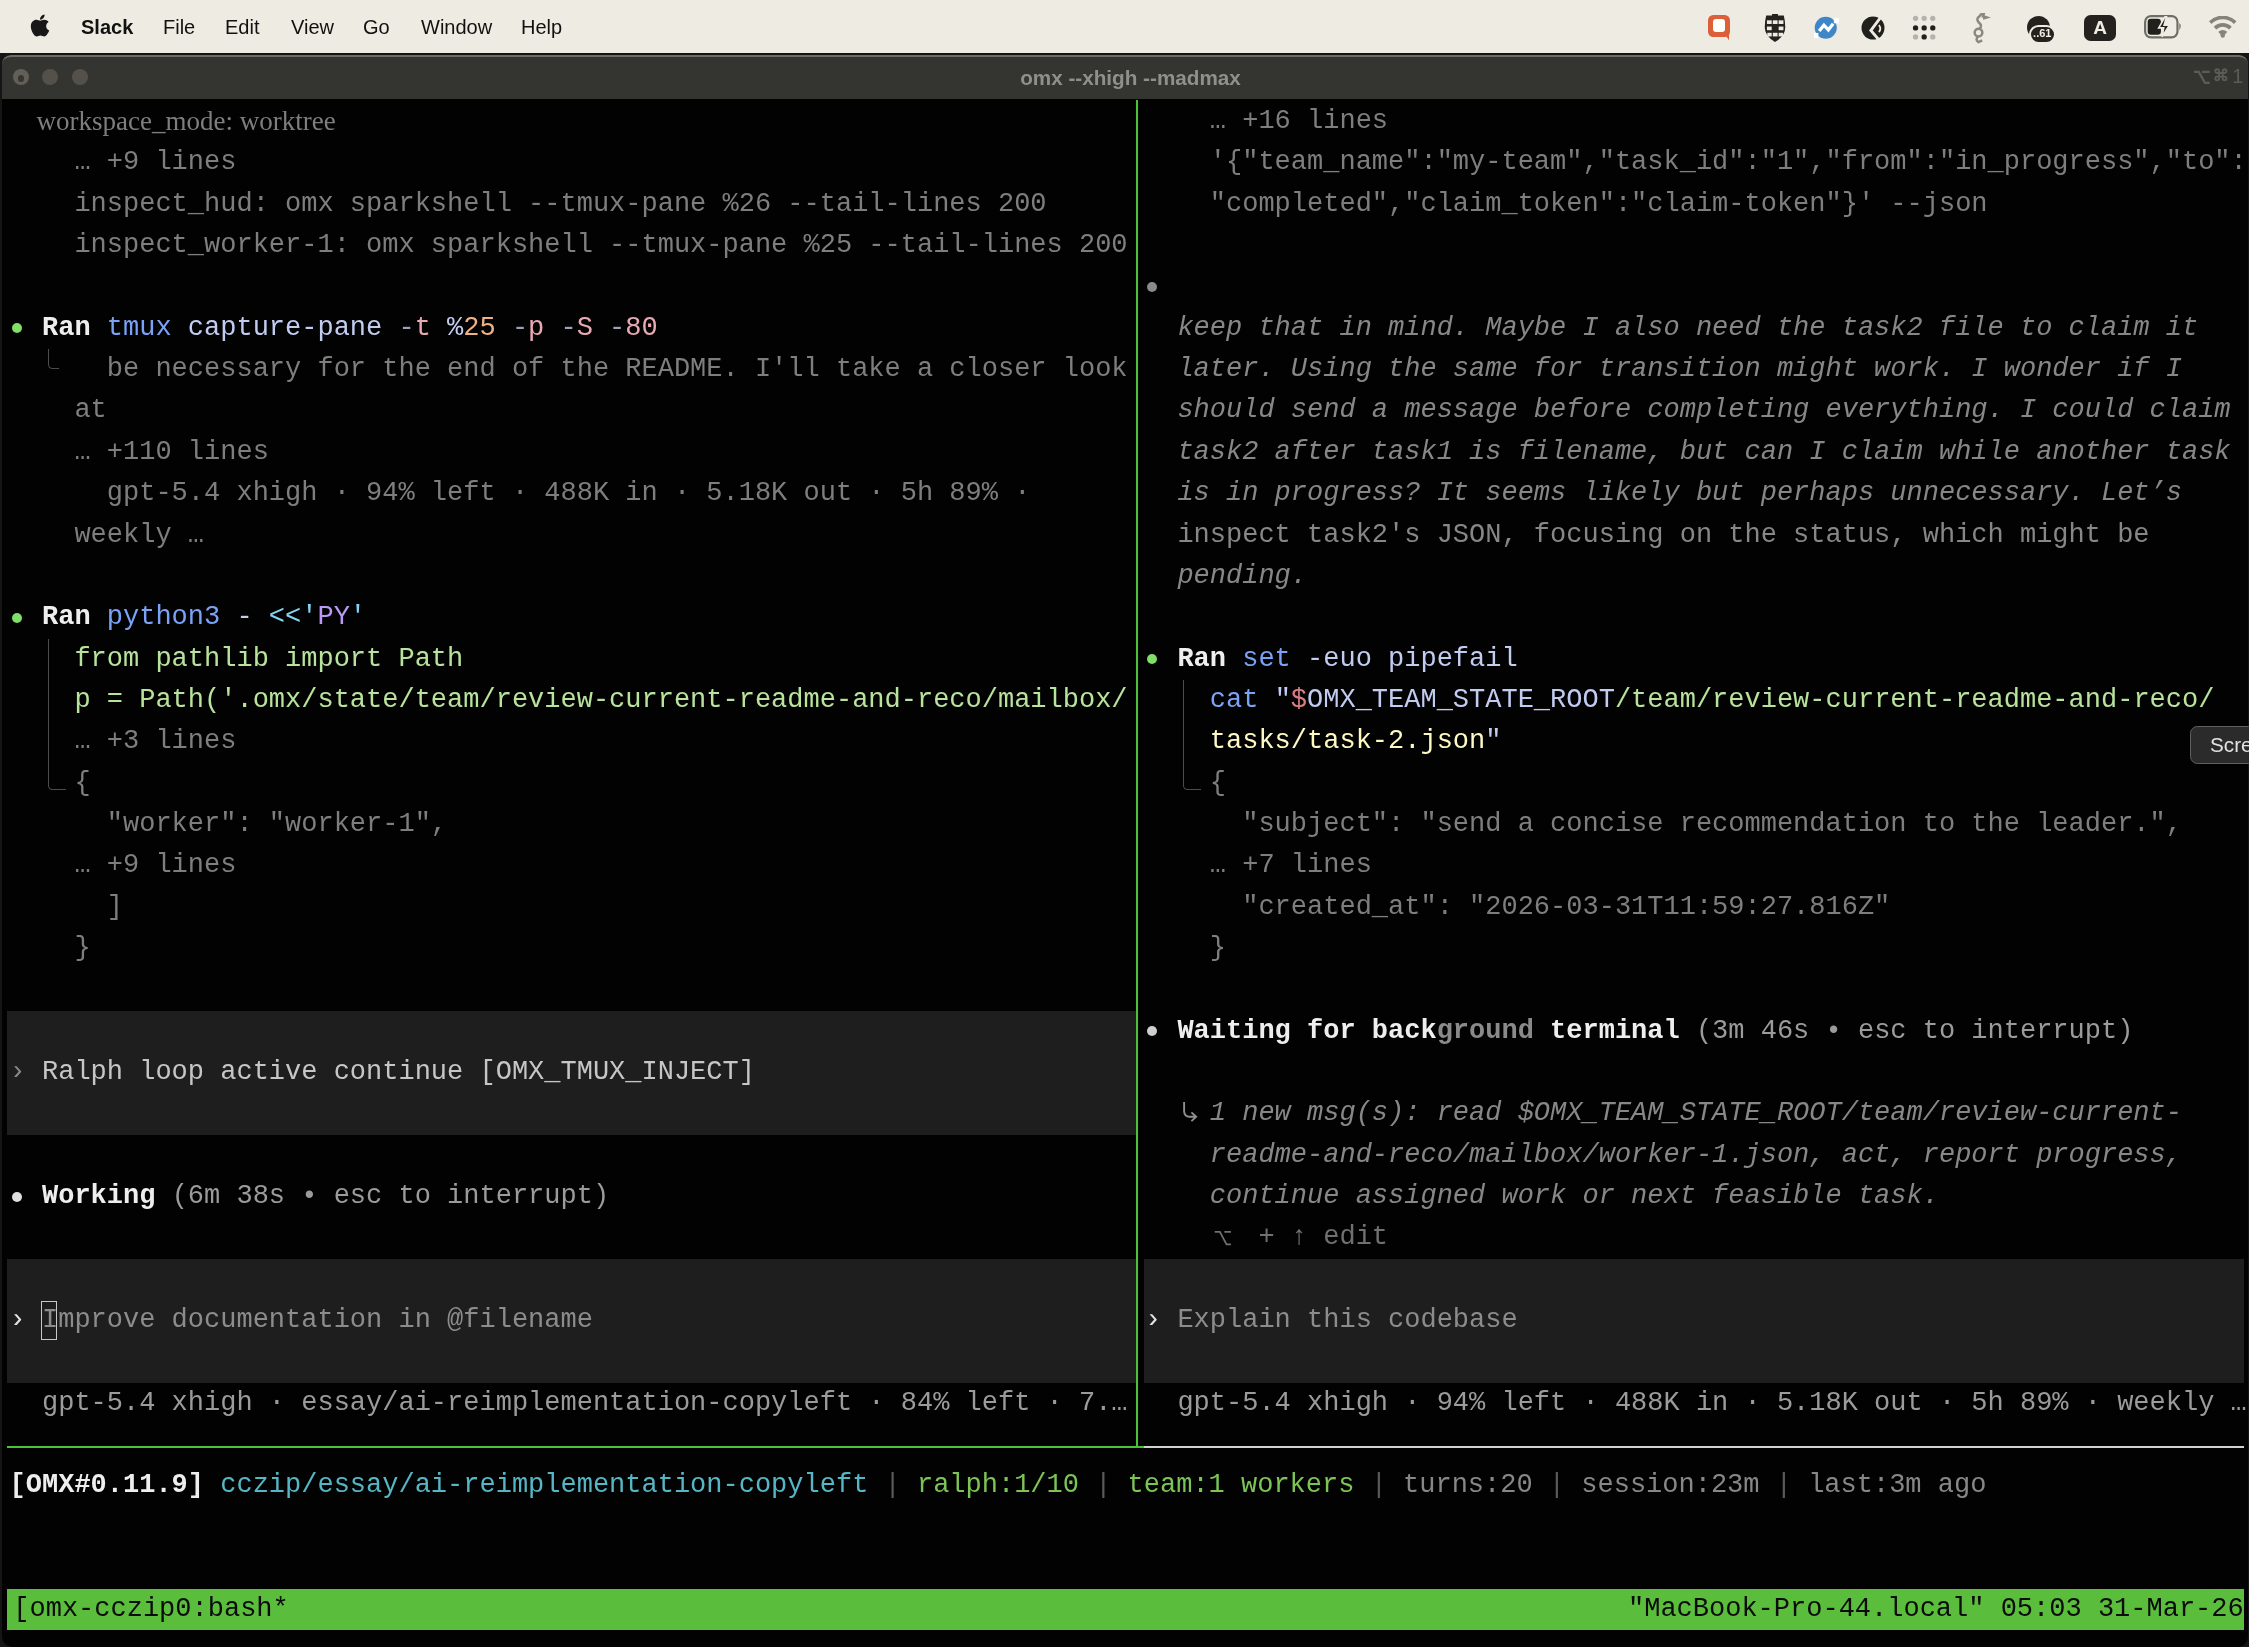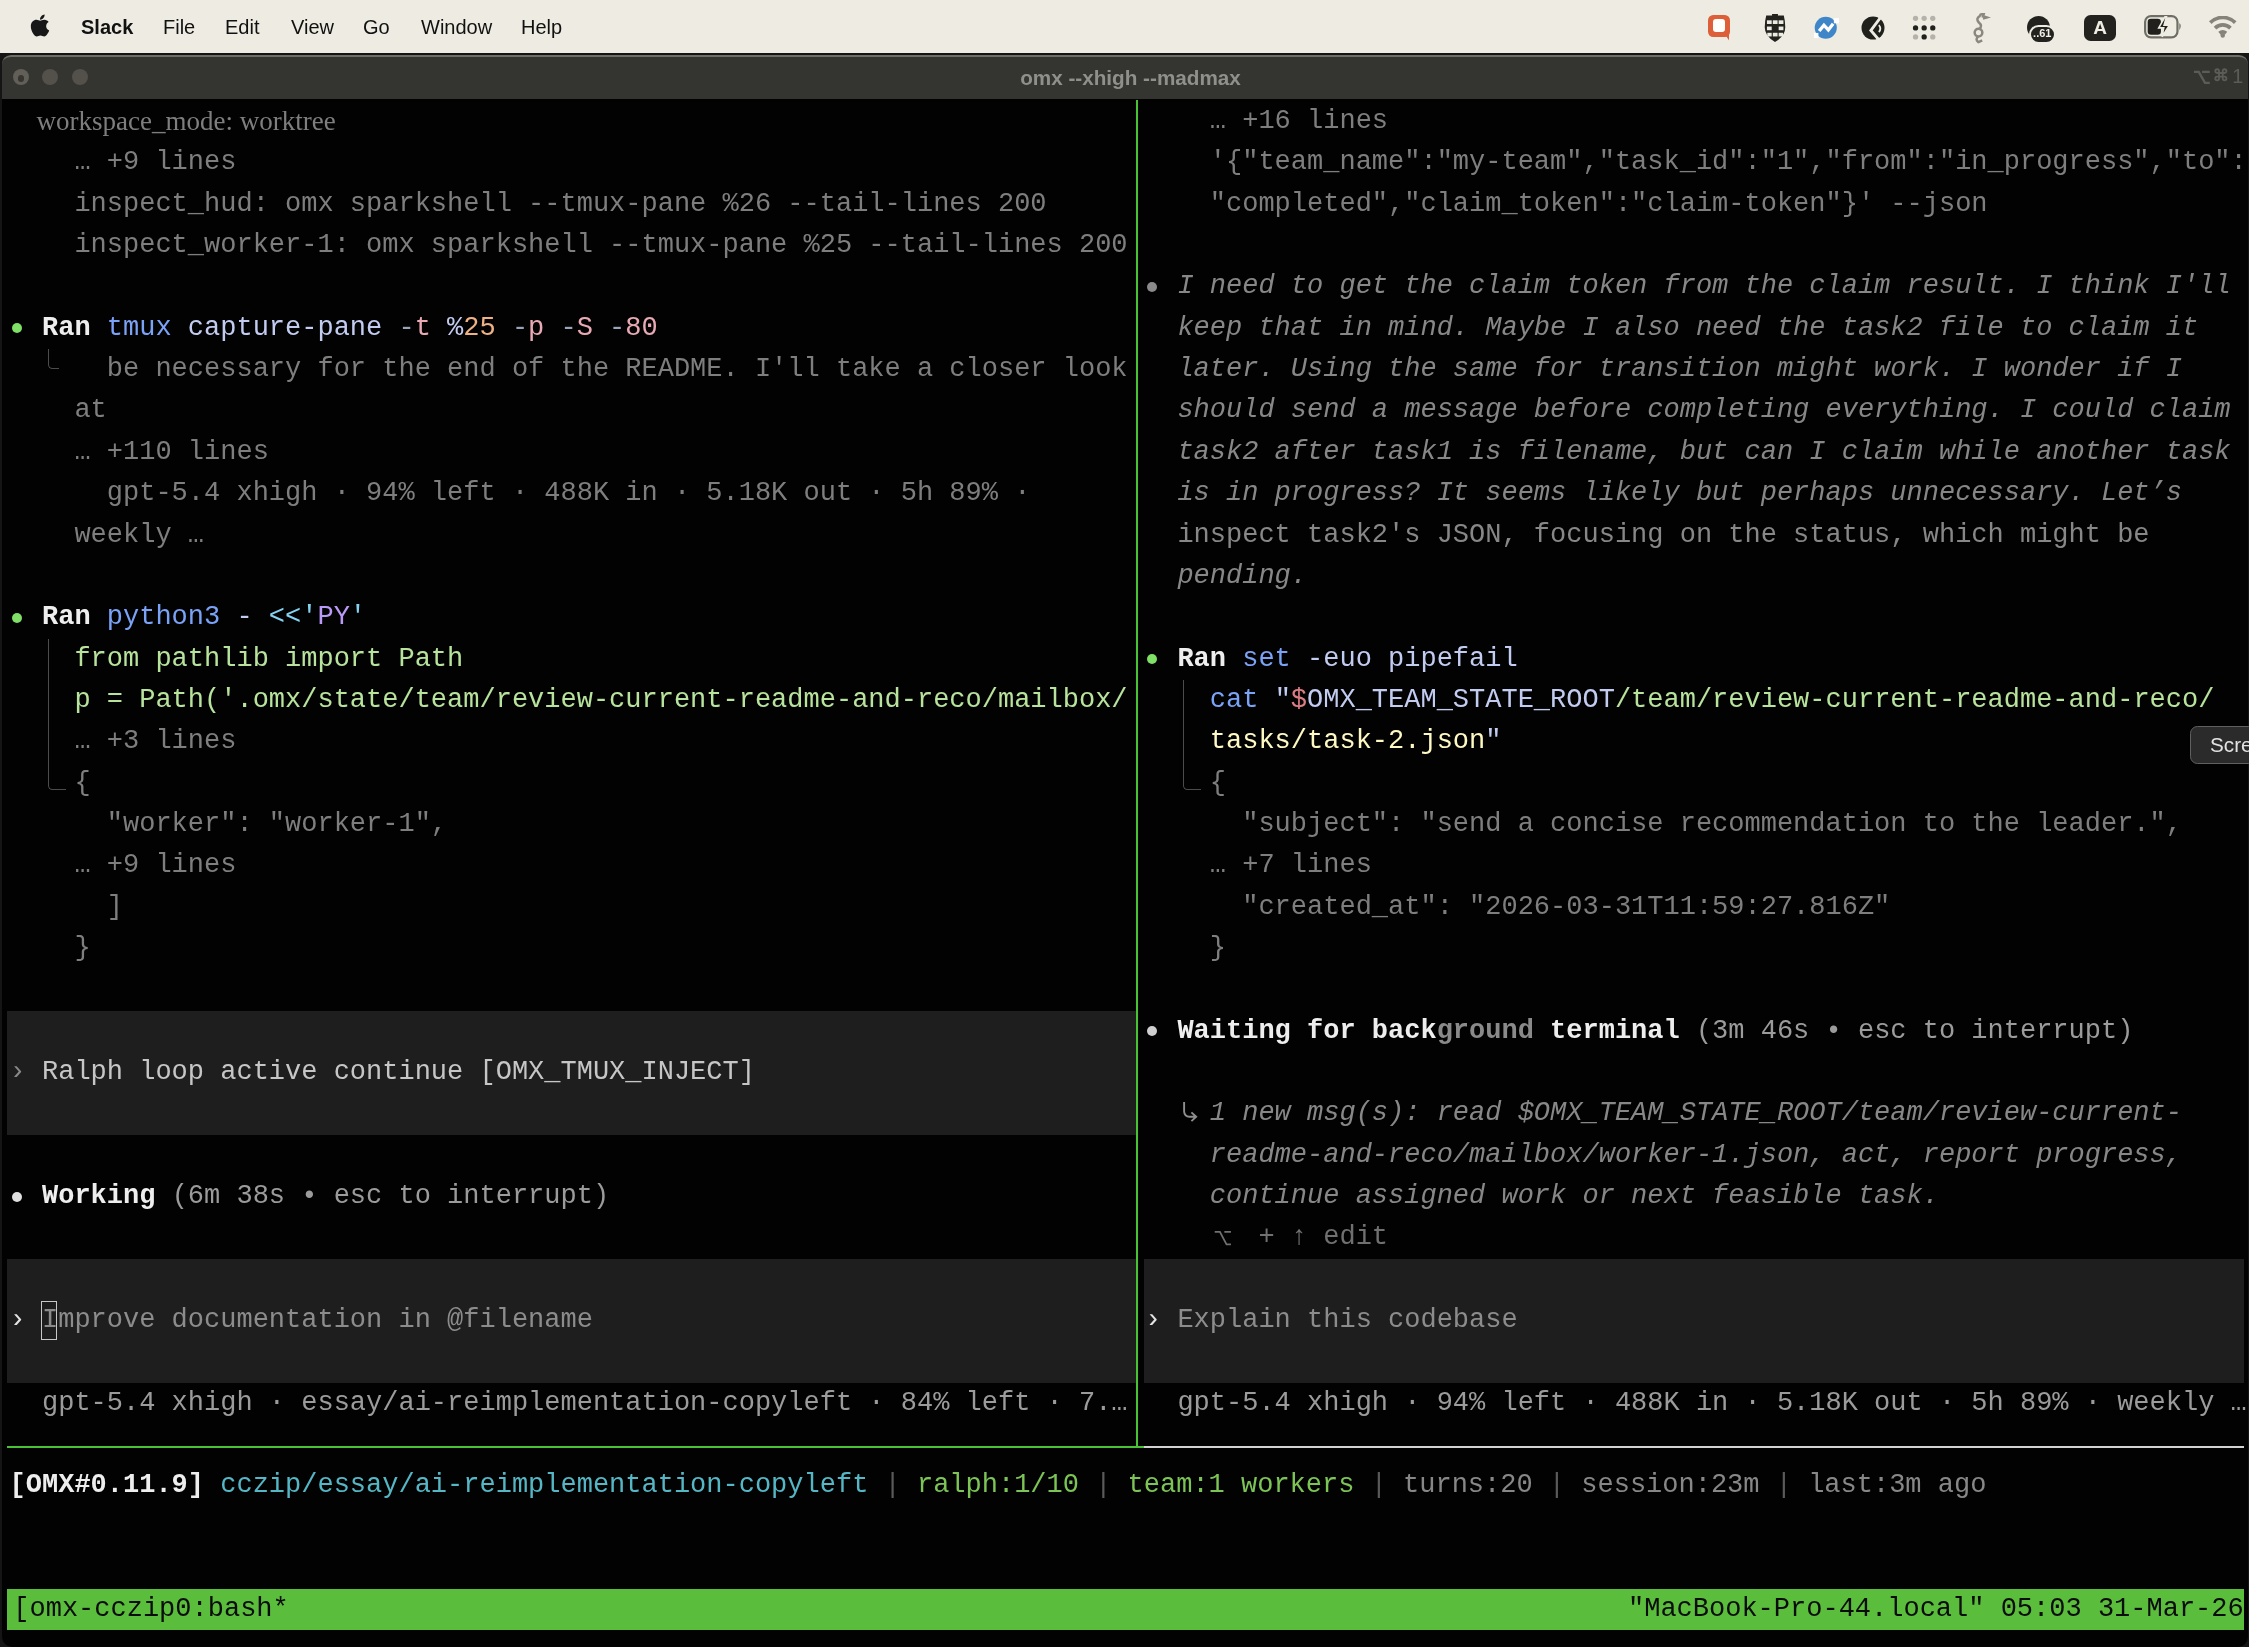--- a/index.html
+++ b/index.html
@@ -126,21 +126,21 @@
 <div class="r" style="left:9.6px;top:845px"><span style="color:#7e7e7e;">    … +9 lines</span></div>
 <div class="r" style="left:9.6px;top:887px"><span style="color:#7e7e7e;">      ]</span></div>
 <div class="r" style="left:9.6px;top:928px"><span style="color:#7e7e7e;">    }</span></div>
 <div class="r" style="left:9.6px;top:1052px"><span style="color:#8a8a8a;">›</span><span style="color:#7e7e7e;"> </span><span style="color:#c6c6c6;">Ralph loop active continue [OMX_TMUX_INJECT]</span></div>
 <div class="r" style="left:9.6px;top:1176px"><span style="color:#7e7e7e;">  </span><span style="color:#eeeeee;font-weight:bold">Working</span><span style="color:#7e7e7e;"> </span><span style="color:#9b9b9b;">(6m 38s • esc to interrupt)</span></div>
 <div class="r" style="left:9.6px;top:1300px"><span style="color:#e4e4e4;">›</span><span style="color:#7e7e7e;"> </span><span style="color:#8c8c8c;">Improve documentation in @filename</span></div>
 <div class="r" style="left:9.6px;top:1383px"><span style="color:#9b9b9b;">  gpt-5.4 xhigh · essay/ai-reimplementation-copyleft · 84% left · 7.…</span></div>
 <div class="r" style="left:1145px;top:101px"><span style="color:#7e7e7e;">    … +16 lines</span></div>
 <div class="r" style="left:1145px;top:142px"><span style="color:#7e7e7e;">    '{"team_name":"my-team","task_id":"1","from":"in_progress","to":</span></div>
 <div class="r" style="left:1145px;top:184px"><span style="color:#7e7e7e;">    "completed","claim_token":"claim-token"}' --json</span></div>
-<div class="r" style="left:1145px;top:266px"><span style="color:#7e7e7e;">  </span><span style="color:#878787;font-style:italic">I need to get the claim token from the claim result. I think I'll</span></div>
+<div class="r" style="left:1145px;top:266px"><span style="color:#7e7e7e;">  </span></div>
 <div class="r" style="left:1145px;top:308px"><span style="color:#878787;font-style:italic">  keep that in mind. Maybe I also need the task2 file to claim it</span></div>
 <div class="r" style="left:1145px;top:349px"><span style="color:#878787;font-style:italic">  later. Using the same for transition might work. I wonder if I</span></div>
 <div class="r" style="left:1145px;top:390px"><span style="color:#878787;font-style:italic">  should send a message before completing everything. I could claim</span></div>
 <div class="r" style="left:1145px;top:432px"><span style="color:#878787;font-style:italic">  task2 after task1 is filename, but can I claim while another task</span></div>
 <div class="r" style="left:1145px;top:473px"><span style="color:#878787;font-style:italic">  is in progress? It seems likely but perhaps unnecessary. Let’s</span></div>
 <div class="r" style="left:1145px;top:515px"><span style="color:#878787;">  inspect task2's JSON, focusing on the status, which might be</span></div>
 <div class="r" style="left:1145px;top:556px"><span style="color:#878787;font-style:italic">  pending.</span></div>
 <div class="r" style="left:1145px;top:639px"><span style="color:#7e7e7e;">  </span><span style="color:#eeeeee;font-weight:bold">Ran</span><span style="color:#7e7e7e;"> </span><span style="color:#7aa2f7;">set</span><span style="color:#7e7e7e;"> </span><span style="color:#c2cbf0;">-euo pipefail</span></div>
 <div class="r" style="left:1145px;top:680px"><span style="color:#7aa2f7;">    cat</span><span style="color:#7e7e7e;"> </span><span style="color:#c2cbf0;">"</span><span style="color:#dd7c85;">$</span><span style="color:#c2cbf0;">OMX_TEAM_STATE_ROOT</span><span style="color:#b8e39c;">/team/review-current-readme-and-reco/</span></div>
 <div class="r" style="left:1145px;top:721px"><span style="color:#fef9c3;">    tasks/task-2.json</span><span style="color:#c2cbf0;">"</span></div>

